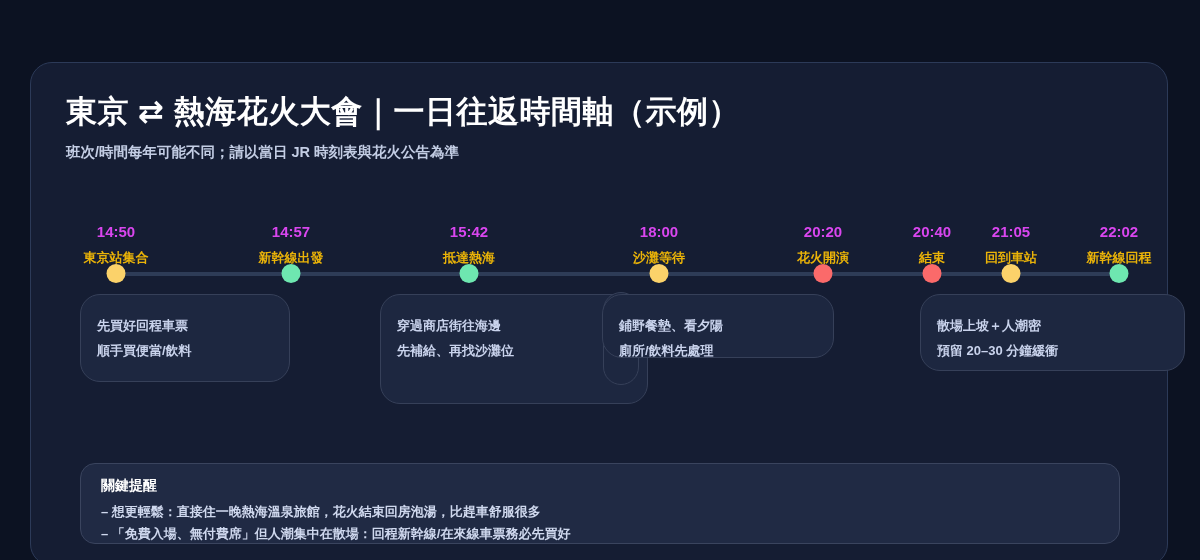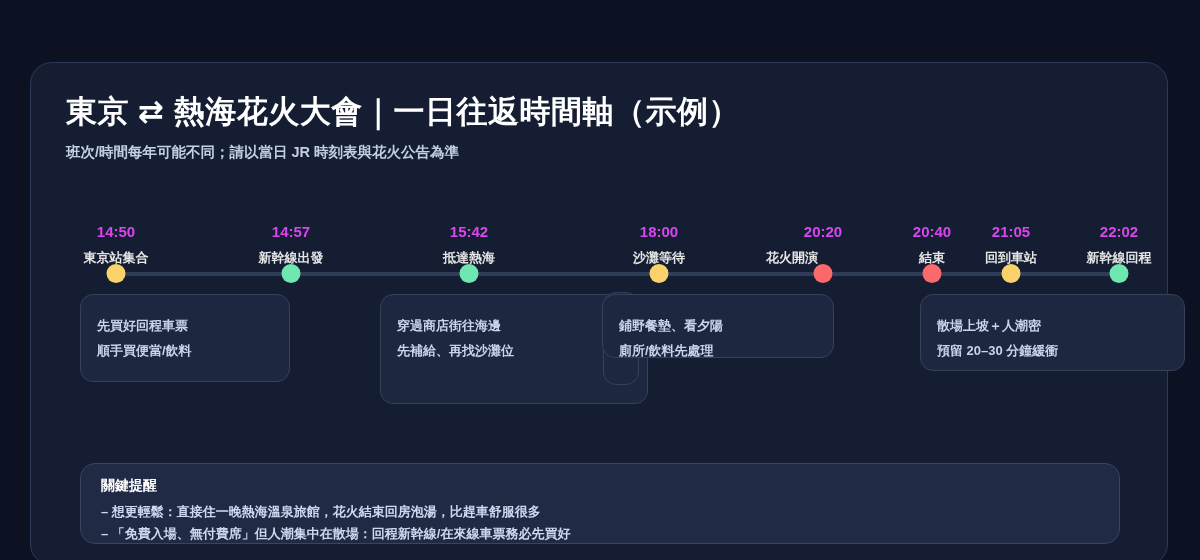--- a/index.html
+++ b/index.html
@@ -37,36 +37,36 @@
     position:absolute;height:4px;background:#2e3c57;border-radius:2px;
     top:237px;
   }
   .tl-time{
     position:absolute;top:188px;
     font-size:15px;font-weight:bold;color:#d946ef;
     white-space:nowrap;transform:translateX(-50%);
   }
   .tl-label{
     position:absolute;top:214px;
-    font-size:13px;font-weight:bold;color:#e5e5e5;
+    font-size:13px;font-weight:bold;color:#eab308;
     white-space:nowrap;transform:translateX(-50%);
   }
   .tl-dot{
     position:absolute;top:229px;
     width:19px;height:19px;border-radius:50%;
     transform:translateX(-50%);
     pointer-events:auto;
   }
 
   
   .card{
     position:absolute;
     background:#1d2740;
     border:1px solid #364059;
-    border-radius:13px;
+    border-radius:20px;
     box-sizing:border-box;
     padding:18px 16px 0 16px;
   }
   .card .ln{
     font-size:13px;font-weight:bold;color:#c9d3ec;
     line-height:25px;white-space:nowrap;
   }
 
   
   .notes{
@@ -108,21 +108,21 @@
       <div class="tl-time" style="left: 291px;">14:57</div>
       <div class="tl-label" style="left: 291px;">新幹線出發</div>
       <div class="tl-dot" style="left: 291px; background: rgb(110, 231, 176);"></div>
       <div class="tl-time" style="left: 469px;">15:42</div>
       <div class="tl-label" style="left: 469px;">抵達熱海</div>
       <div class="tl-dot" style="left: 469px; background: rgb(110, 231, 176);"></div>
       <div class="tl-time" style="left: 659px;">18:00</div>
       <div class="tl-label" style="left: 659px;">沙灘等待</div>
       <div class="tl-dot" style="left: 659px; background: rgb(251, 210, 106);"></div>
       <div class="tl-time" style="left: 823px;">20:20</div>
-      <div class="tl-label" style="left: 792px;">花火開演</div>
+      <div class="tl-label" style="left: 823px;">花火開演</div>
       <div class="tl-dot" style="left: 823px; background: rgb(251, 106, 106);"></div>
       <div class="tl-time" style="left: 932px;">20:40</div>
       <div class="tl-label" style="left: 932px;">結束</div>
       <div class="tl-dot" style="left: 932px; background: rgb(251, 106, 106);"></div>
       <div class="tl-time" style="left: 1011px;">21:05</div>
       <div class="tl-label" style="left: 1011px;">回到車站</div>
       <div class="tl-dot" style="left: 1011px; background: rgb(251, 210, 106);"></div>
       <div class="tl-time" style="left: 1119px;">22:02</div>
       <div class="tl-label" style="left: 1119px;">新幹線回程</div>
       <div class="tl-dot" style="left: 1119px; background: rgb(110, 231, 176);"></div>

